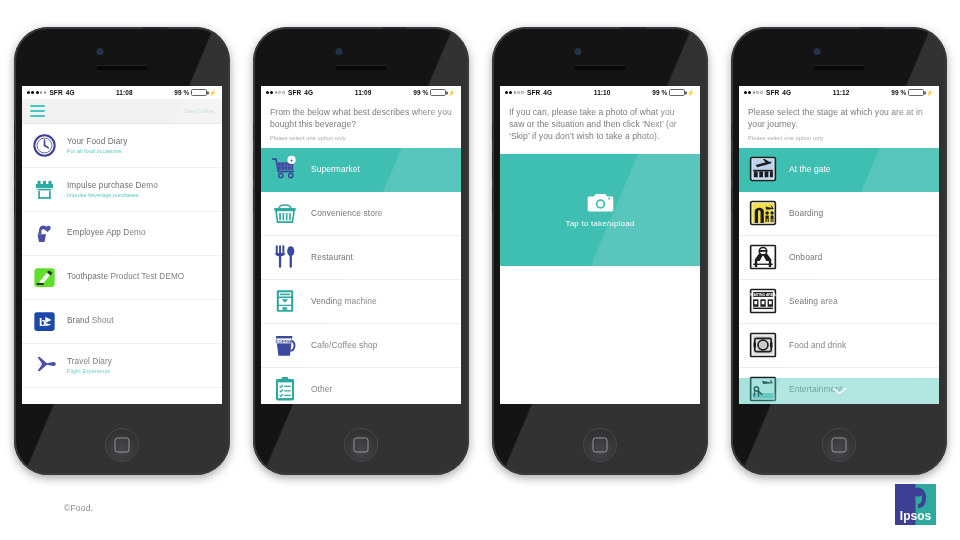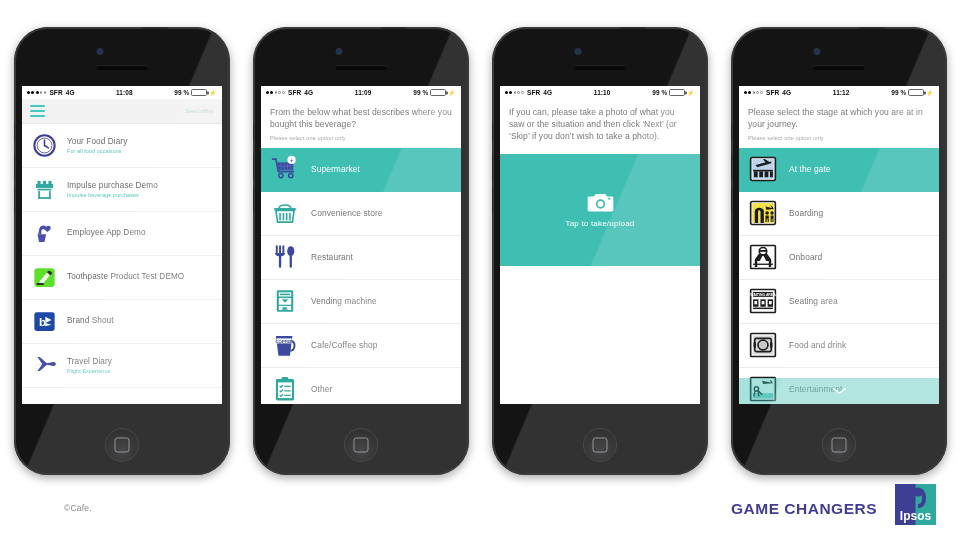--- a/index.html
+++ b/index.html
@@ -666,22 +666,21 @@
           <path d="M2 3 L12 11 L22 3" fill="none" stroke="#ffffff" stroke-width="2.6" stroke-linecap="round" stroke-linejoin="round"></path>
         </svg>
       </div>
     </div>
 
     <div class="home-btn"></div>
     <div class="bezel-gloss"></div>
     <div class="bezel-edge"></div>
   </div>
 
-  <div class="copyright">©Cafe.</div>
-  <div class="gamechangers">GAME CHANGERS</div>
+  <div class="copyright">©Food.</div>
 
   <svg class="ipsos-logo" viewBox="0 0 41 46">
     <rect x="0" y="0" width="41" height="41" fill="#3c3f94"></rect>
     <path d="M20.5 0 H41 V41 H20.5 Z" fill="#2fa89e"></path>
     <path d="M23 4 C29 4,31 9,31 14 C31 19,29 24,23 24 L23 20 C26 20,27 17,27 14 C27 11,26 8,23 8 Z" fill="#3c3f94"></path>
     <circle cx="23" cy="8" r="4.6" fill="#3c3f94"></circle>
     <text x="20.5" y="36" text-anchor="middle" font-family="Liberation Sans, sans-serif" font-size="12" font-weight="bold" fill="#ffffff">Ipsos</text>
   </svg>
 
 </div>

